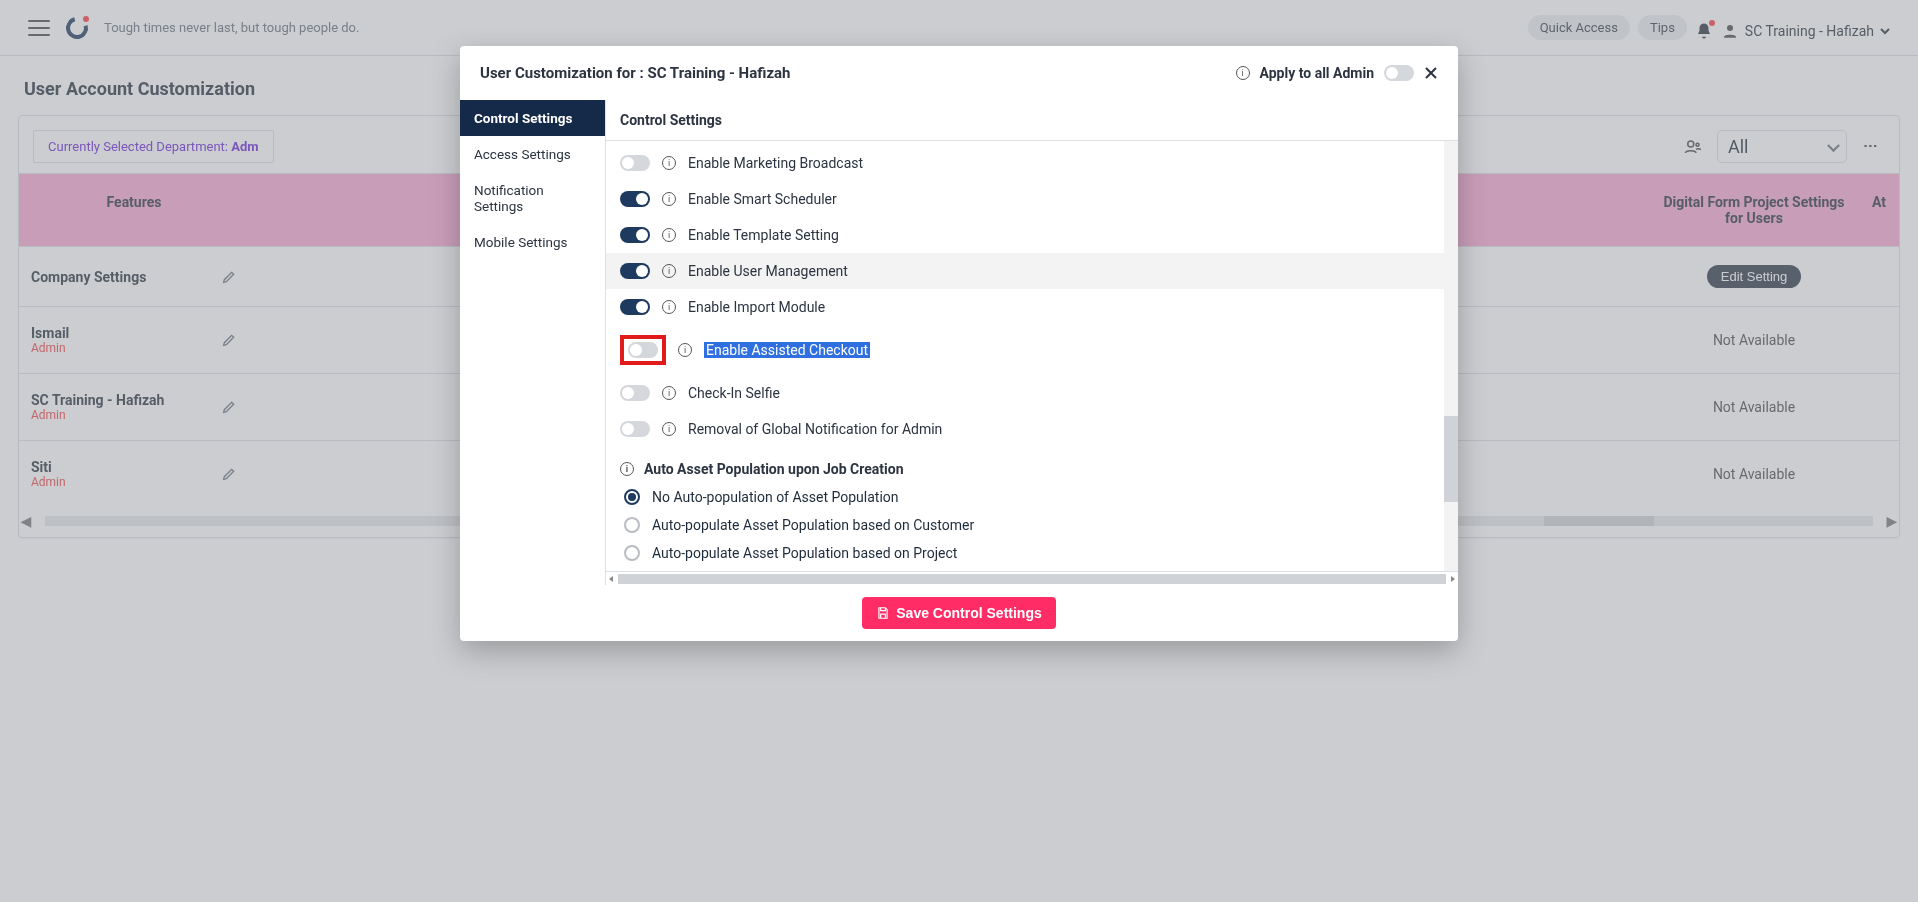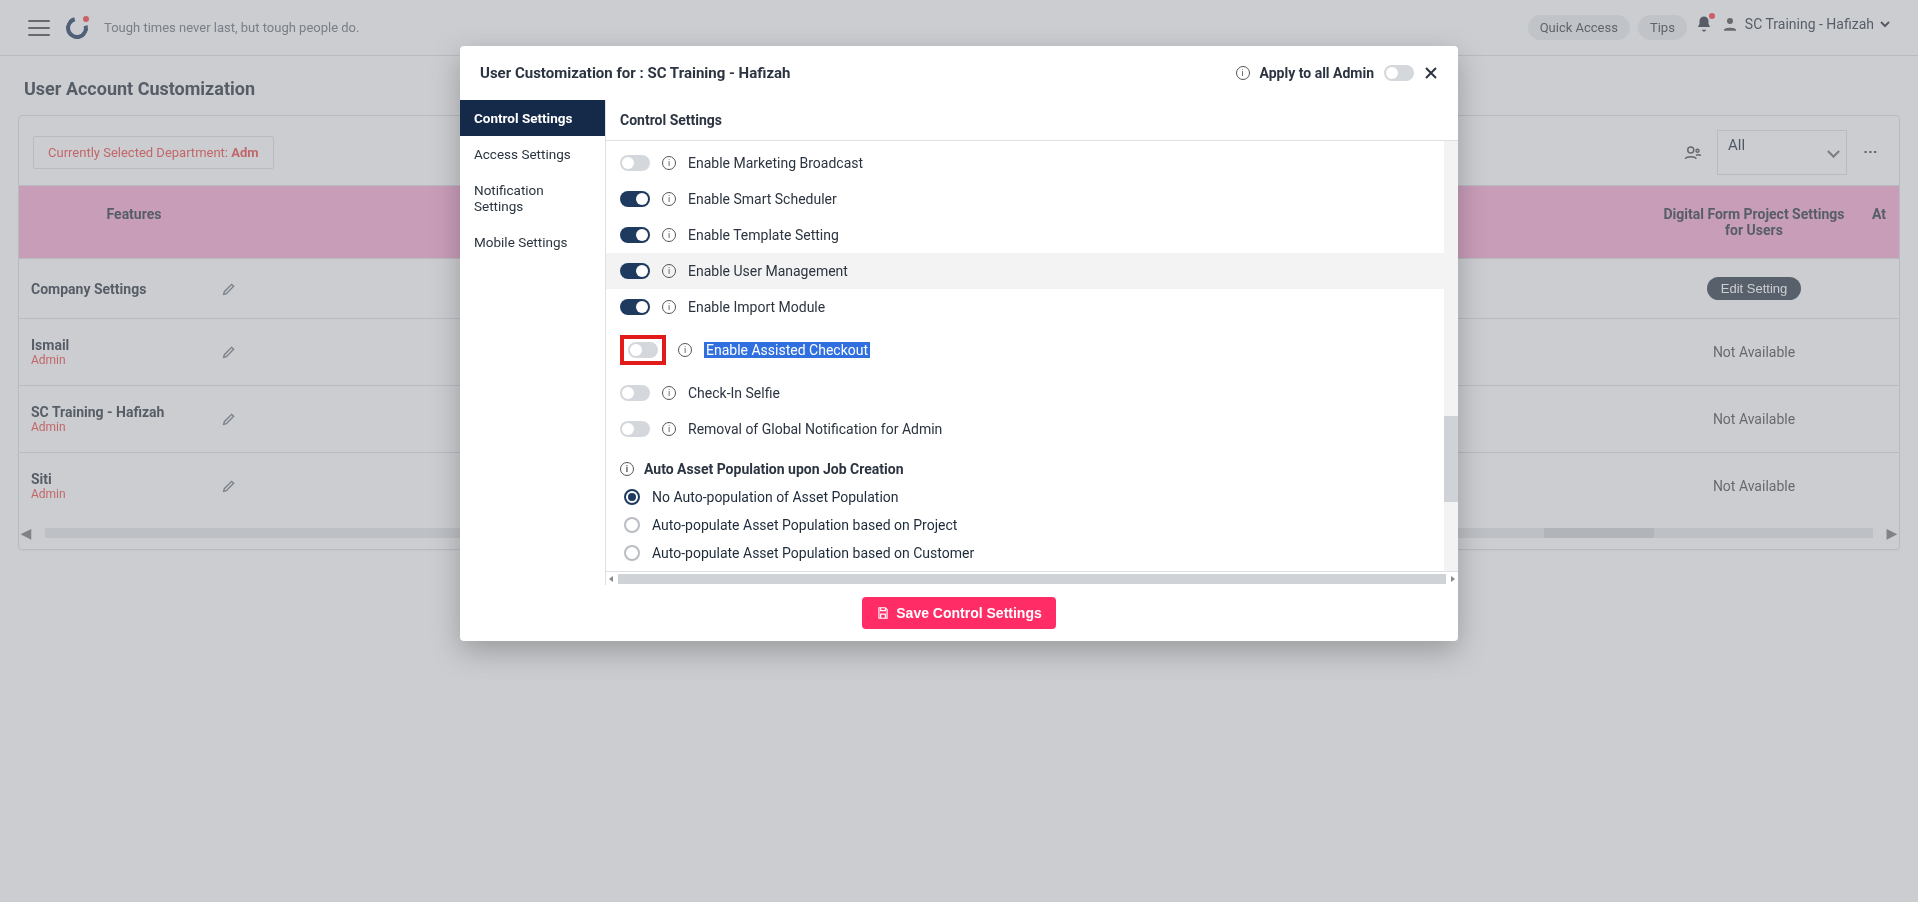--- a/index.html
+++ b/index.html
@@ -19,38 +19,38 @@
   body{font-family:-apple-system,Segoe UI,Roboto,Helvetica,Arial,sans-serif;color:var(--text);background:#fff;font-size:14px;overflow:hidden}
 
   
   .topbar{height:56px;display:flex;align-items:center;padding:0 28px;gap:16px;border-bottom:1px solid var(--border)}
   .ham{width:22px;height:16px;display:flex;flex-direction:column;justify-content:space-between;cursor:pointer}
   .ham span{height:2px;background:#4a4a4a;border-radius:1px}
   .logo{width:22px;height:22px;position:relative}
   .logo::before{content:"";position:absolute;inset:0;border:4px solid var(--navy);border-radius:50%;border-top-color:transparent;transform:rotate(30deg)}
   .logo::after{content:"";position:absolute;width:6px;height:6px;background:#ff3b3b;border-radius:50%;top:-1px;right:-1px}
   .tagline{color:#6a727c;font-size:13px}
-  .tb-right{margin-left:auto;display:flex;align-items:flex-start;gap:8px}
+  .tb-right{margin-left:auto;display:flex;align-items:flex-end;gap:8px}
   .pill{background:#ecedef;border-radius:14px;padding:5px 12px;font-size:13px;color:#3a3f46}
   .bell{position:relative;width:18px;height:18px}
   .bell svg{width:18px;height:18px;fill:#2b3440}
   .bell .dot{position:absolute;top:-2px;right:-2px;width:6px;height:6px;background:#ff3b3b;border-radius:50%}
   .avatar-ic{width:18px;height:18px;fill:#4a4a4a}
   .user-menu{display:flex;align-items:center;gap:6px;color:#2b3440}
   .chev-down{width:10px;height:10px}
 
   
   .page{padding:14px 18px}
   .page-title{font-size:18px;font-weight:700;color:#2b3440;margin:8px 6px 16px}
   .card{background:#fff;border:1px solid var(--border);border-radius:4px;box-shadow:0 1px 1px rgba(0,0,0,.04);padding:14px 0 10px}
   .filter-row{display:flex;align-items:center;gap:8px;padding:0 14px 10px}
-  .dept-box{flex:0 0 auto;border:1px solid var(--border);padding:8px 14px;border-radius:2px;font-size:13px;color:#ef4444}
+  .dept-box{flex:0 0 auto;border:1px solid var(--border);padding:8px 14px;border-radius:2px;font-size:13px;color:#6d28d9}
   .right-ctrls{margin-left:auto;display:flex;align-items:center;gap:10px}
   .icon-btn{width:28px;height:28px;display:flex;align-items:center;justify-content:center;color:#4a4a4a}
-  .select{border:1px solid var(--border);border-radius:0;padding:5px 28px 20px 10px;font-size:15px;position:relative;min-width:130px}
+  .select{border:1px solid var(--border);border-radius:5px;padding:5px 28px 5px 10px;font-size:18px;position:relative;min-width:130px}
   .select::after{content:"";position:absolute;right:8px;top:50%;width:7px;height:7px;border-right:2px solid #6a6f77;border-bottom:2px solid #6a6f77;transform:translateY(-65%) rotate(45deg)}
   .kebab{letter-spacing:2px;font-weight:700;color:#4a4a4a;writing-mode:vertical-rl}
 
   .grid{display:grid;grid-template-columns:230px 1fr 210px 40px;align-items:stretch;border-top:1px solid var(--border)}
   .hdr{background:#f9a8d4;padding:20px 12px;font-weight:700;color:#2b3440;text-align:center;font-size:14px}
   .hdr.first{text-align:center}
   .row-cell{padding:18px 12px;border-top:1px solid var(--border);display:flex;align-items:center}
   .feature-name{font-weight:700;color:#2b3440}
   .sub{font-size:12px;color:#ef4444;}
   .pencil{width:16px;height:16px;fill:none;stroke:#6a727c;stroke-width:2}
@@ -315,25 +315,25 @@
               <div class="section-lbl">
                 <span class="info-ic">i</span>
                 <span>Auto Asset Population upon Job Creation</span>
               </div>
               <div class="radio-row">
                 <span class="radio checked"></span>
                 <span>No Auto-population of Asset Population</span>
               </div>
               <div class="radio-row">
                 <span class="radio un"></span>
-                <span>Auto-populate Asset Population based on Project</span>
+                <span>Auto-populate Asset Population based on Customer</span>
               </div>
               <div class="radio-row">
                 <span class="radio un"></span>
-                <span>Auto-populate Asset Population based on Customer</span>
+                <span>Auto-populate Asset Population based on Project</span>
               </div>
             </div>
           <div class="v-track">
             <div class="v-thumb" style="top:64%;height:20%"></div>
           </div>
         </div>
         <div class="h-bar">
           <svg class="tri" viewBox="0 0 10 10">
               <path d="M7 2L3 5l4 3z" fill="#888"></path>
             </svg>

